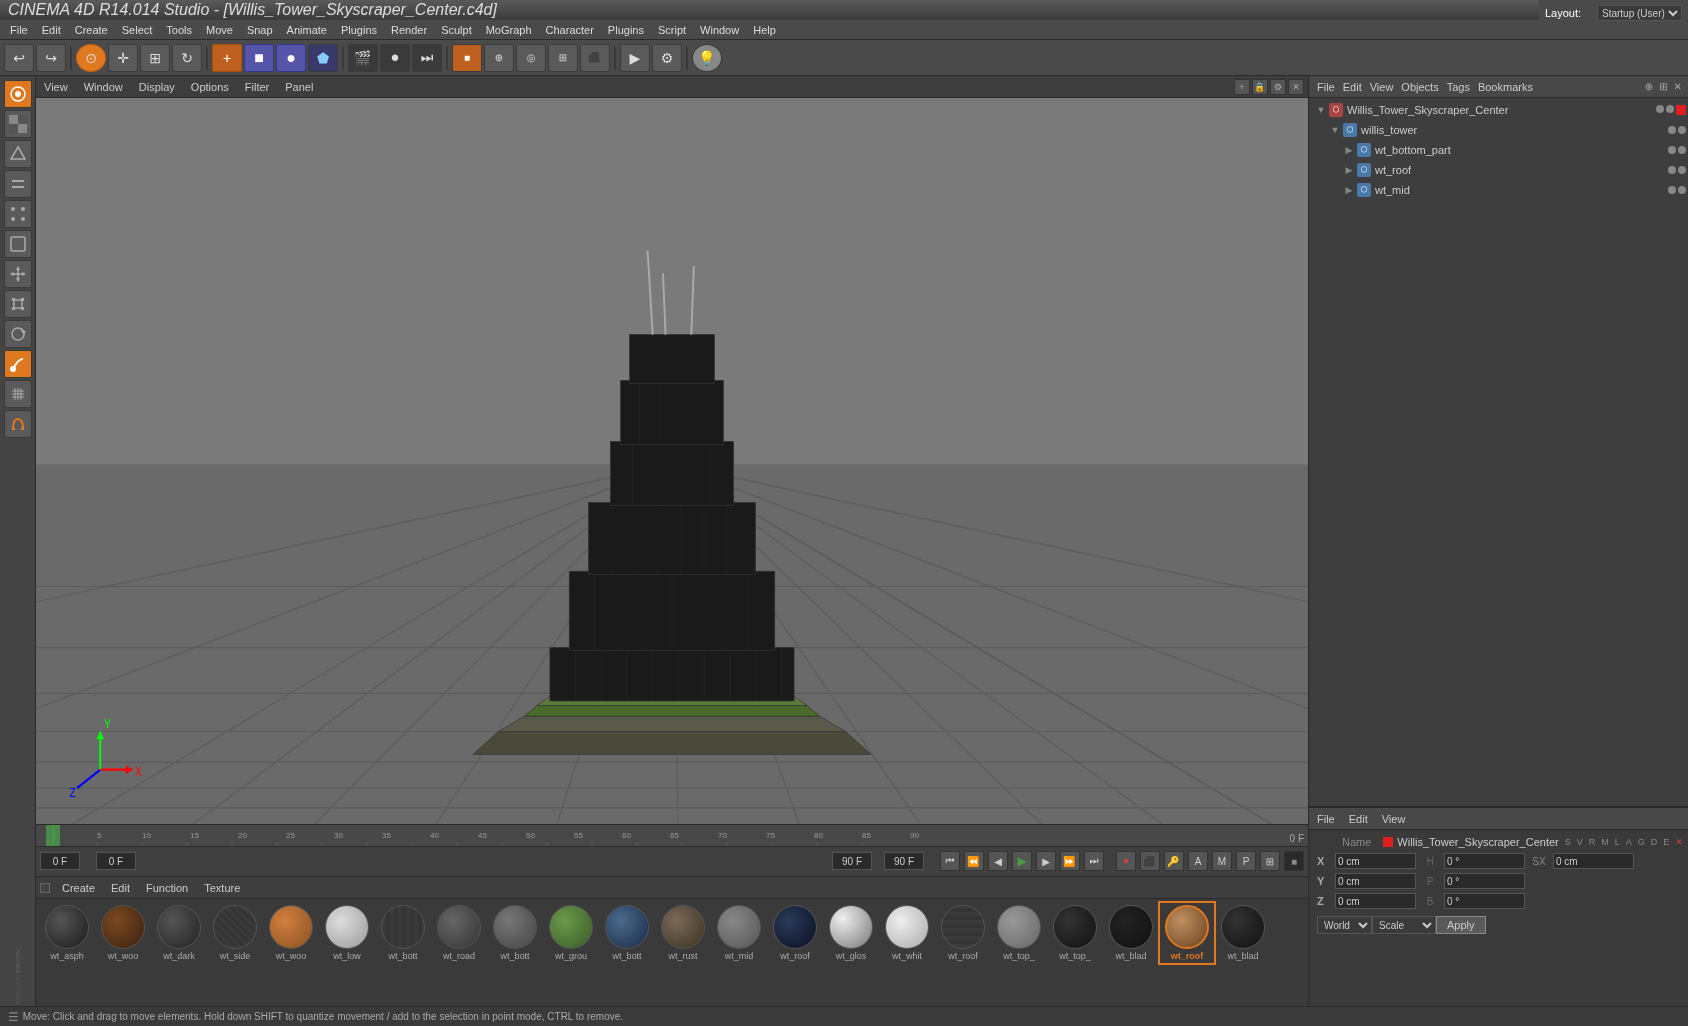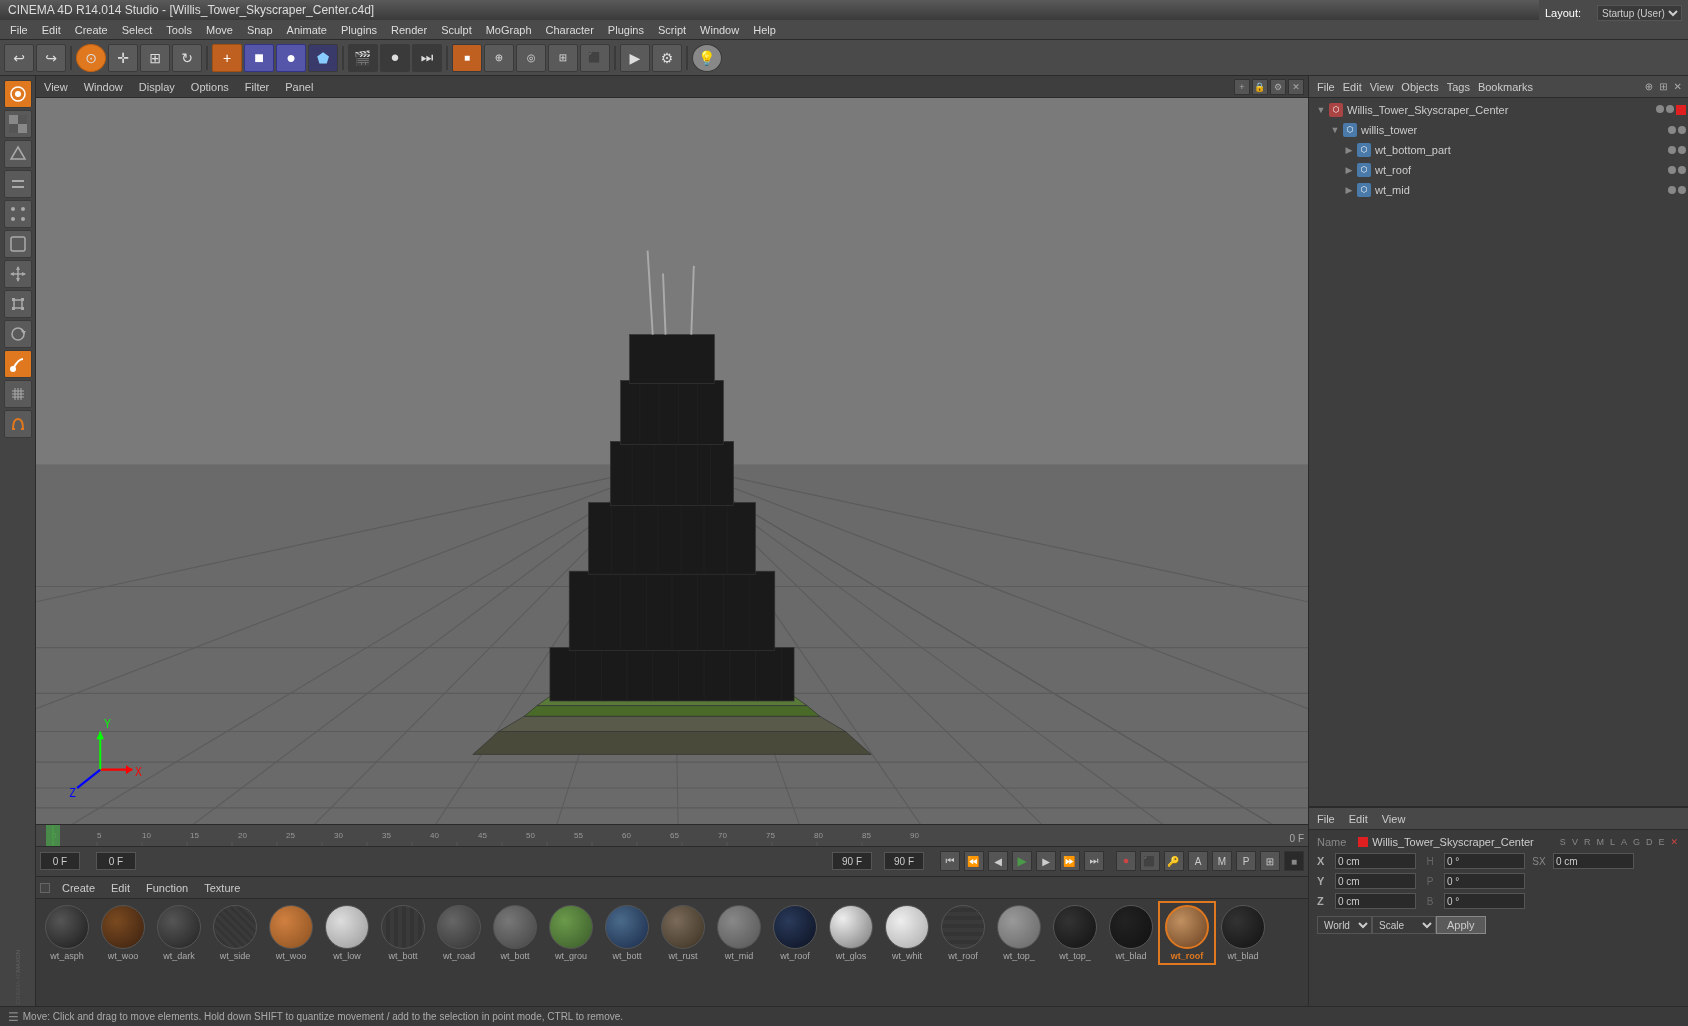--- a/index.html
+++ b/index.html
@@ -149,21 +149,21 @@
       height: 200px; background: #3a3a3a; border-top: 2px solid #2a2a2a;
       display: flex; flex-direction: column;
     }
     #attr-manager-header {
       height: 22px; background: #484848; display: flex; align-items: center;
       padding: 0 4px; gap: 6px; border-bottom: 1px solid #2a2a2a;
     }
     .am-menu { color: #ccc; font-size: 11px; cursor: pointer; padding: 2px 4px; }
     #attr-content { padding: 4px; display: flex; flex-direction: column; gap: 2px; }
     .attr-name-row {
-      display: flex; align-items: center; gap: 4px; padding: 2px 4px;
+      display: flex; align-items: center; gap: 4px; padding: 2px 4px; margin-left: 25px;
     }
     .attr-red-sq { width: 10px; height: 10px; background: #e02020; }
     .attr-obj-name { font-size: 11px; color: #ccc; }
     .attr-row {
       display: flex; align-items: center; gap: 4px; padding: 1px 4px;
     }
     .attr-label { width: 14px; color: #aaa; font-size: 11px; font-weight: bold; }
     .attr-field {
       width: 81px; height: 16px; background: #2a2a2a; border: 1px solid #555;
       color: #ccc; font-size: 10px; padding: 0 2px;
@@ -224,21 +224,21 @@
 
     
     .indent-0 { padding-left: 4px; }
     .indent-1 { padding-left: 18px; }
     .indent-2 { padding-left: 32px; }
   </style>
 </head>
 <body>
 
 <div id="titlebar" style="position:relative;">
-  <span style="font-size:12px; color:#ddd;">CINEMA 4D R14.014 Studio - [Willis_Tower_Skyscraper_Center.c4d]</span>
+  <span style="font-size:16px; color:#ddd;font-style:italic;">CINEMA 4D R14.014 Studio - [Willis_Tower_Skyscraper_Center.c4d]</span>
   <div id="titlebar-controls">
     <span>─</span>
     <span>□</span>
     <span>✕</span>
   </div>
   <div id="layout-selector">
     <span>Layout:</span>
     <select class="layout-select">
       <option>Startup (User)</option>
     </select>

